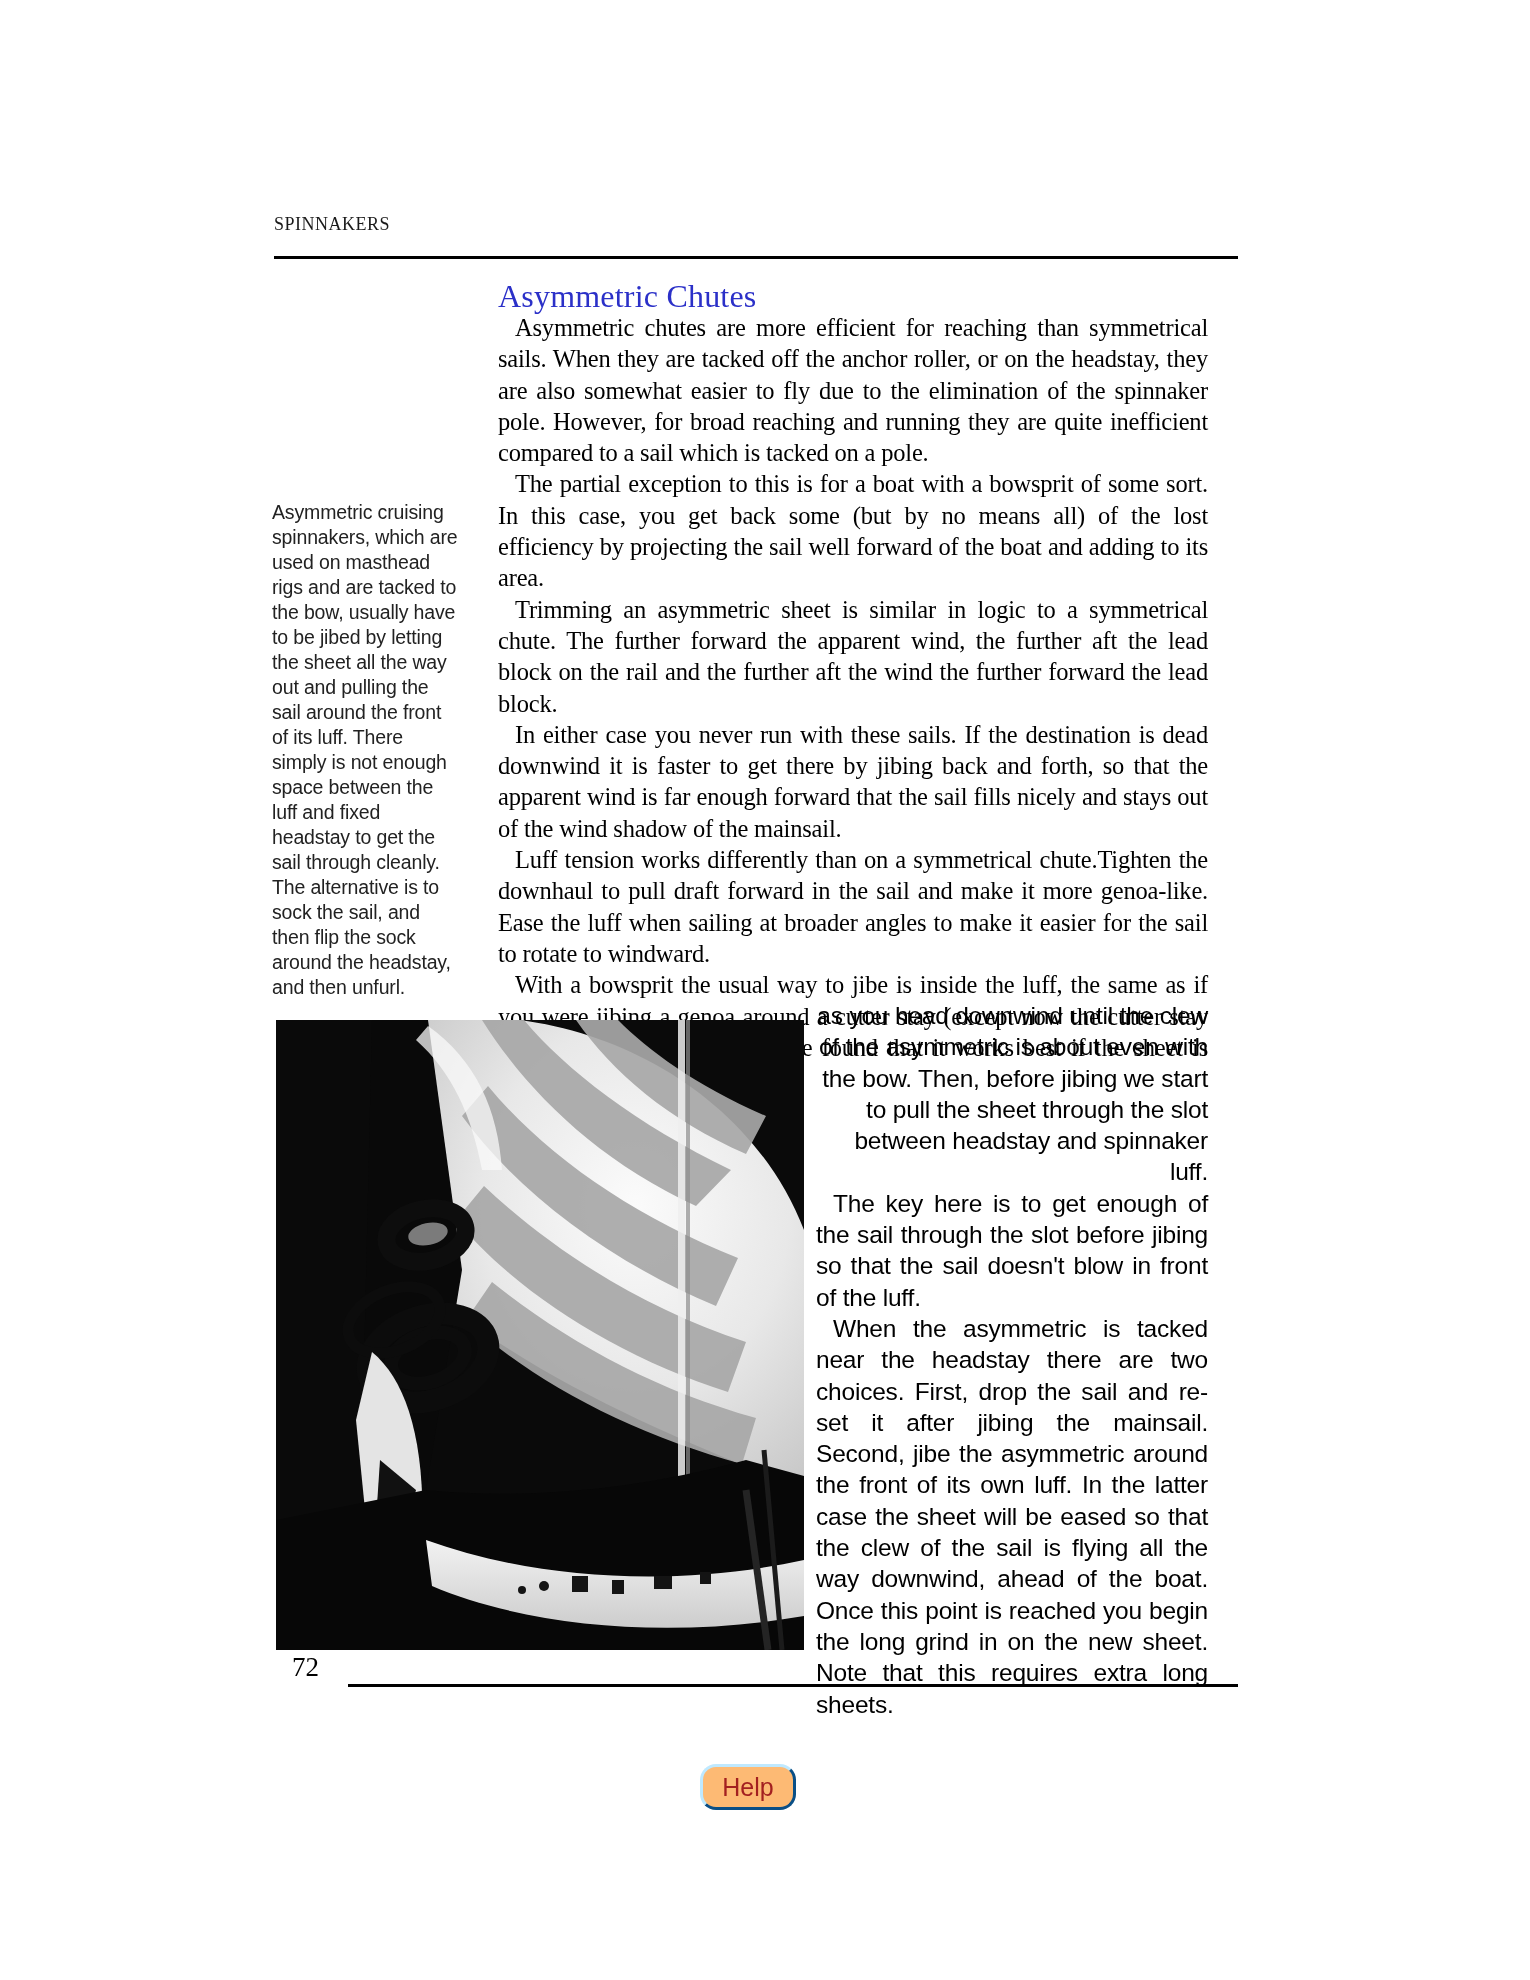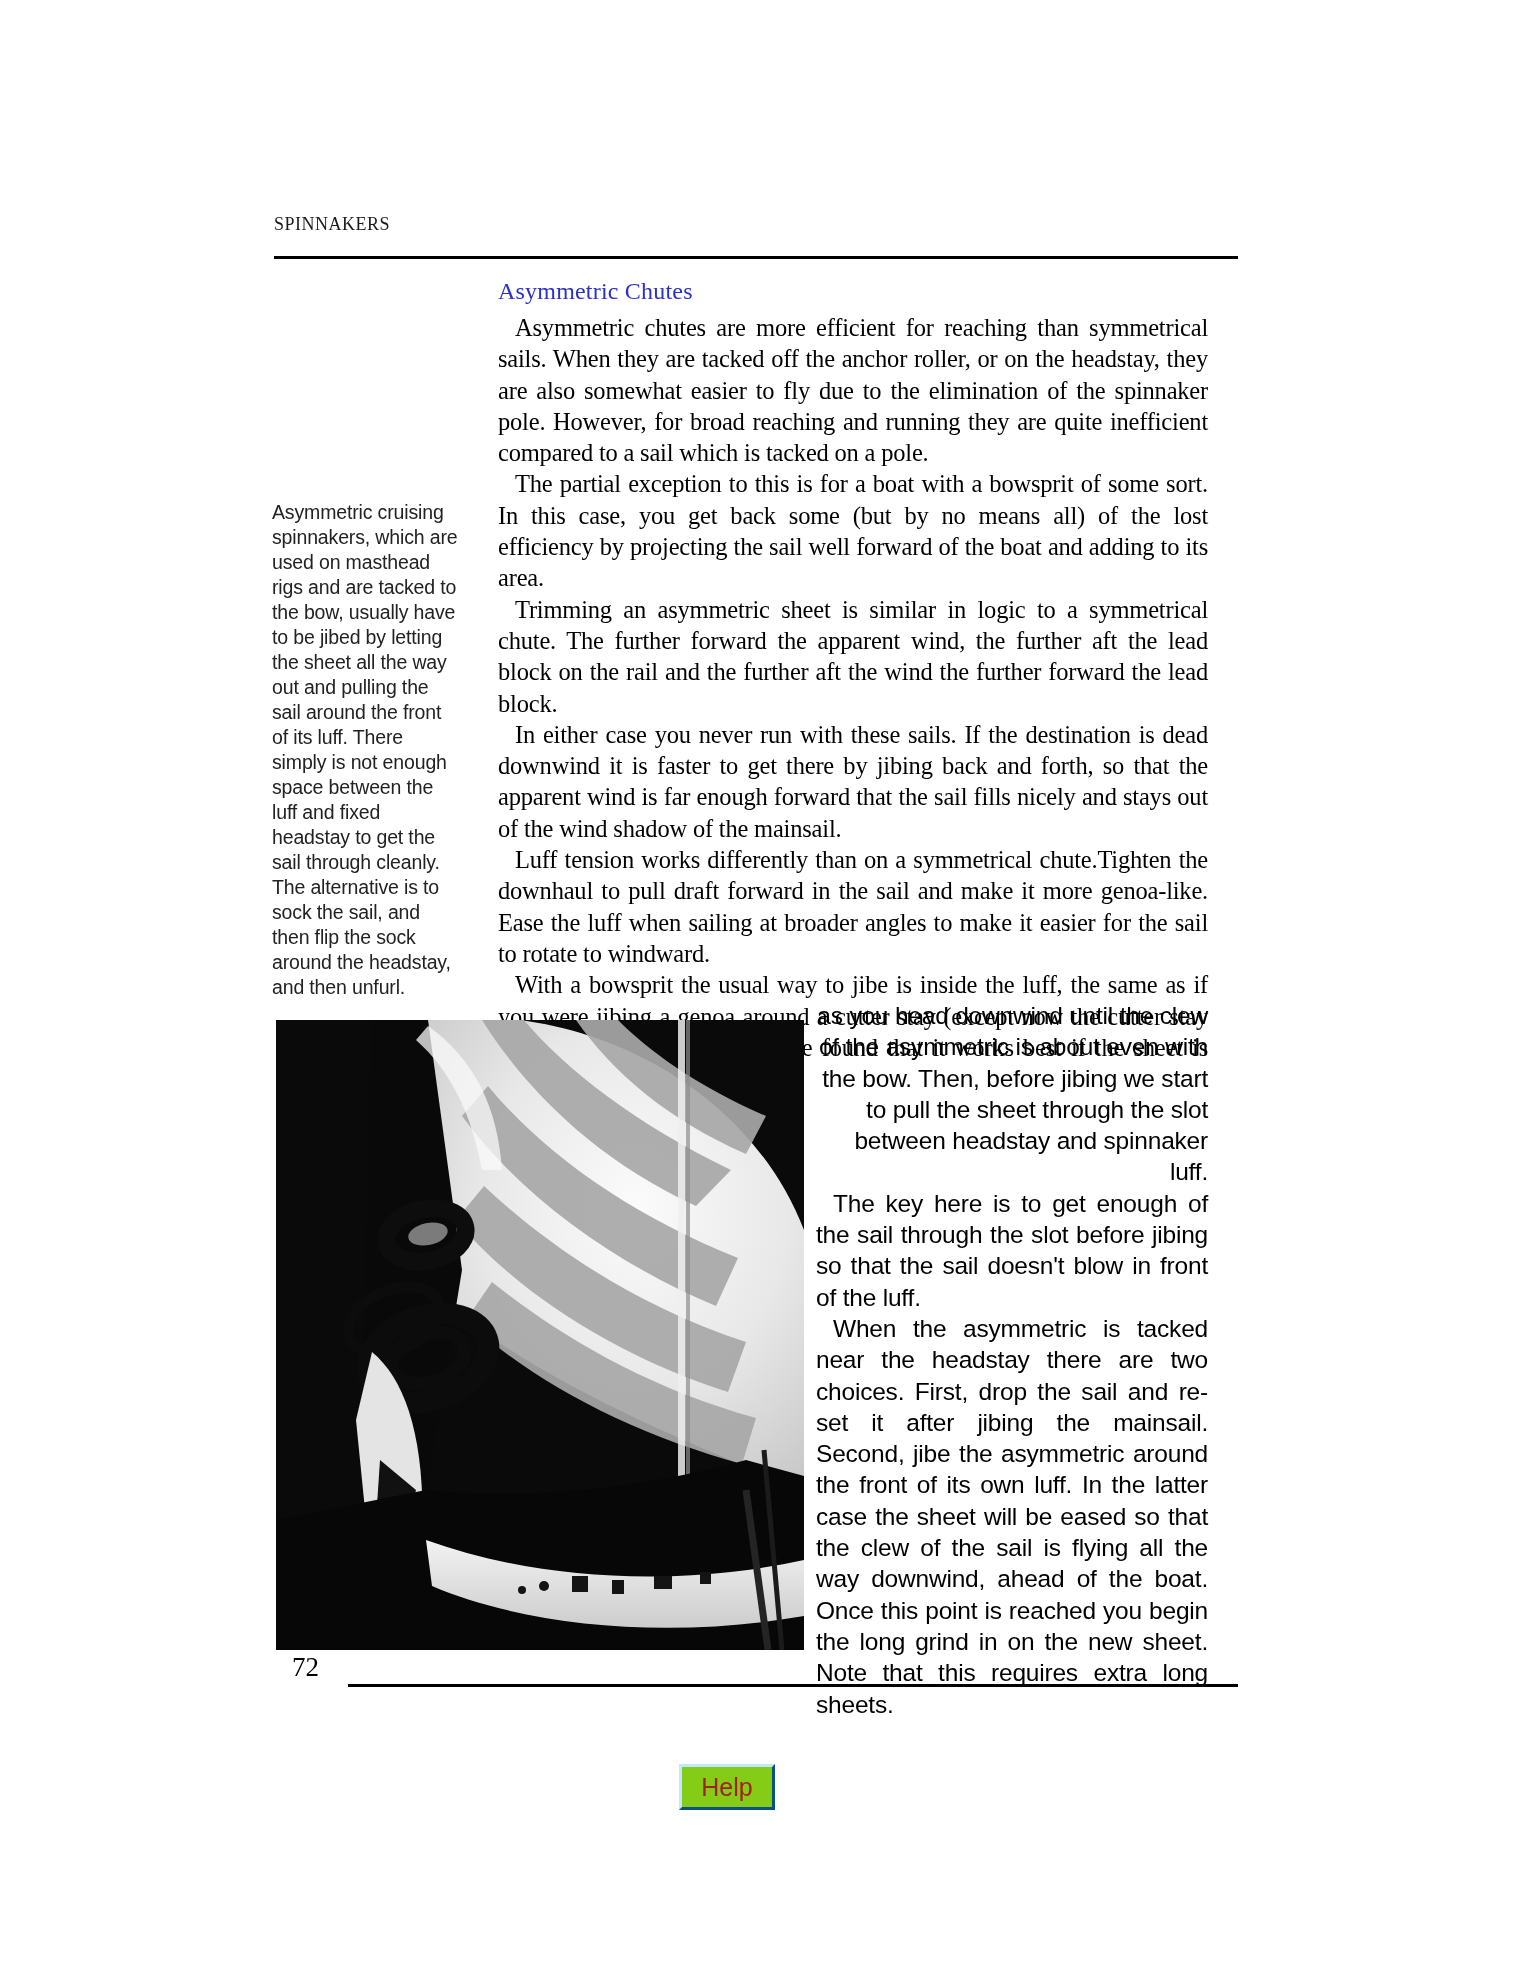--- a/index.html
+++ b/index.html
@@ -63,21 +63,21 @@
     letter-spacing: -0.15px;
   }
 
   
   .section-title {
     position: absolute;
     left: 498px;
     top: 278px;
     width: 740px;
     font-family: "Liberation Serif", serif;
-    font-size: 24px;
+    font-size: 32px;
     color: #2b30c8;
     letter-spacing: 0.2px;
   }
 
   .maincol {
     position: absolute;
     left: 498px;
     top: 312px;
     width: 710px;
     font-family: "Liberation Serif", serif;
@@ -138,38 +138,39 @@
     left: 348px;
     top: 1684px;
     width: 890px;
     height: 3px;
     background: #000000;
   }
 
   
   .help-btn {
     position: absolute;
-    left: 679px;
+    left: 700px;
     top: 1764px;
     width: 96px;
     height: 46px;
-    background: #84cc16;
+    background: #fdba74;
     border-top: 3px solid #bfe9ff;
     border-left: 3px solid #bfe9ff;
     border-right: 3px solid #0a4f86;
     border-bottom: 3px solid #0a4f86;
     box-sizing: border-box;
     display: flex;
     align-items: center;
     justify-content: center;
     font-family: "Liberation Sans", sans-serif;
     font-size: 25px;
     color: #a32020;
     cursor: pointer;
     user-select: none;
+    border-radius: 16px;
   }
 </style>
 </head>
 <body>
 
 <div class="page">
 
   <div class="running-head">Spinnakers</div>
   <div class="head-rule"></div>
 

